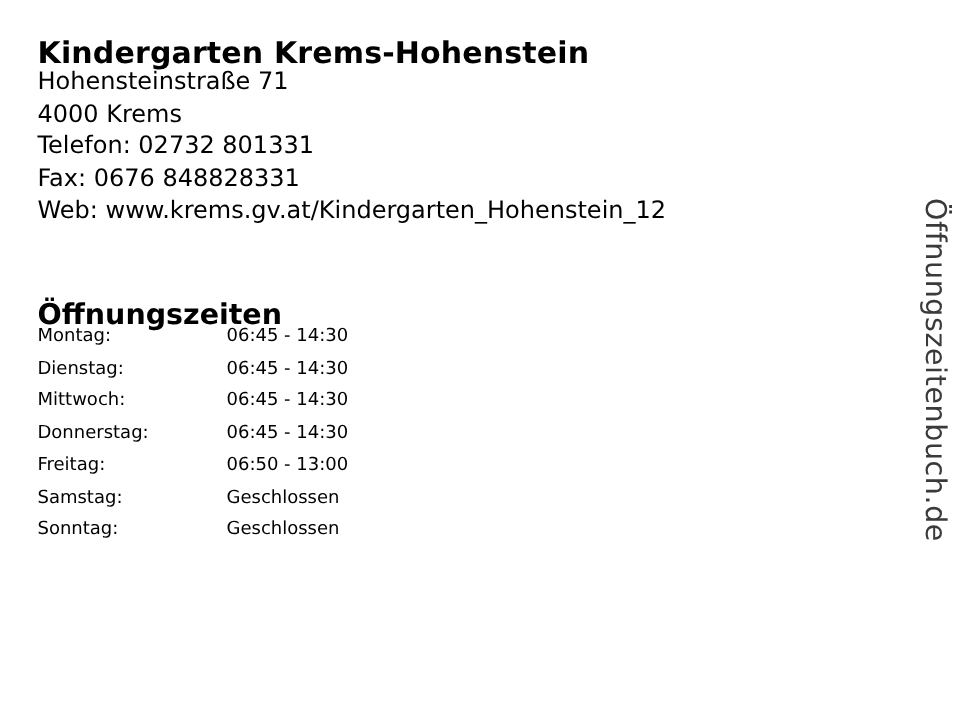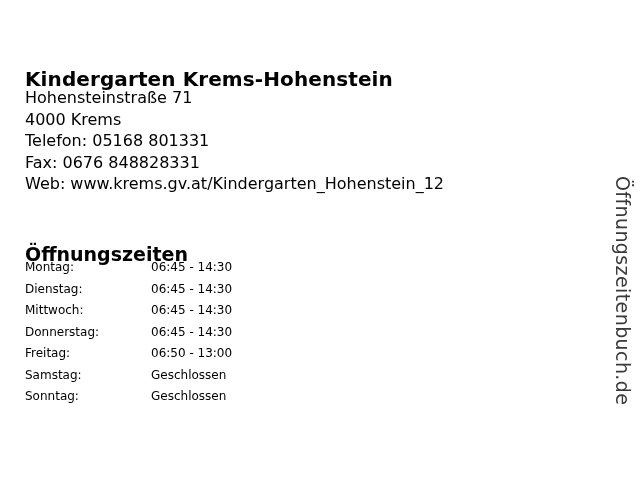--- a/index.html
+++ b/index.html
@@ -14,21 +14,20 @@
     font-family: "DejaVu Sans", "Liberation Sans", sans-serif;
     color: #000000;
     overflow: hidden;
   }
   .page {
     position: absolute;
     left: 0;
     top: 0;
     width: 640px;
     height: 380px;
-    margin-top: 44px;
   }
   .title {
     position: absolute;
     left: 25px;
     top: 10px;
     font-size: 20px;
     font-weight: bold;
     letter-spacing: 0.1px;
     white-space: nowrap;
   }
@@ -81,21 +80,21 @@
 </head>
 <body>
 
 <div class="page">
 
   <h1 class="title">Kindergarten Krems-Hohenstein</h1>
 
   <div class="address-block">
     <div>Hohensteinstraße 71</div>
     <div>4000 Krems</div>
-    <div>Telefon: 05168 801331</div>
+    <div>Telefon: 02732 801331</div>
     <div>Fax: 0676 848828331</div>
     <div>Web: www.krems.gv.at/Kindergarten_Hohenstein_12</div>
   </div>
 
   <h2 class="hours-title">Öffnungszeiten</h2>
 
   <table class="hours-table">
     <tbody>
       <tr>
         <td class="day">Montag:</td>

